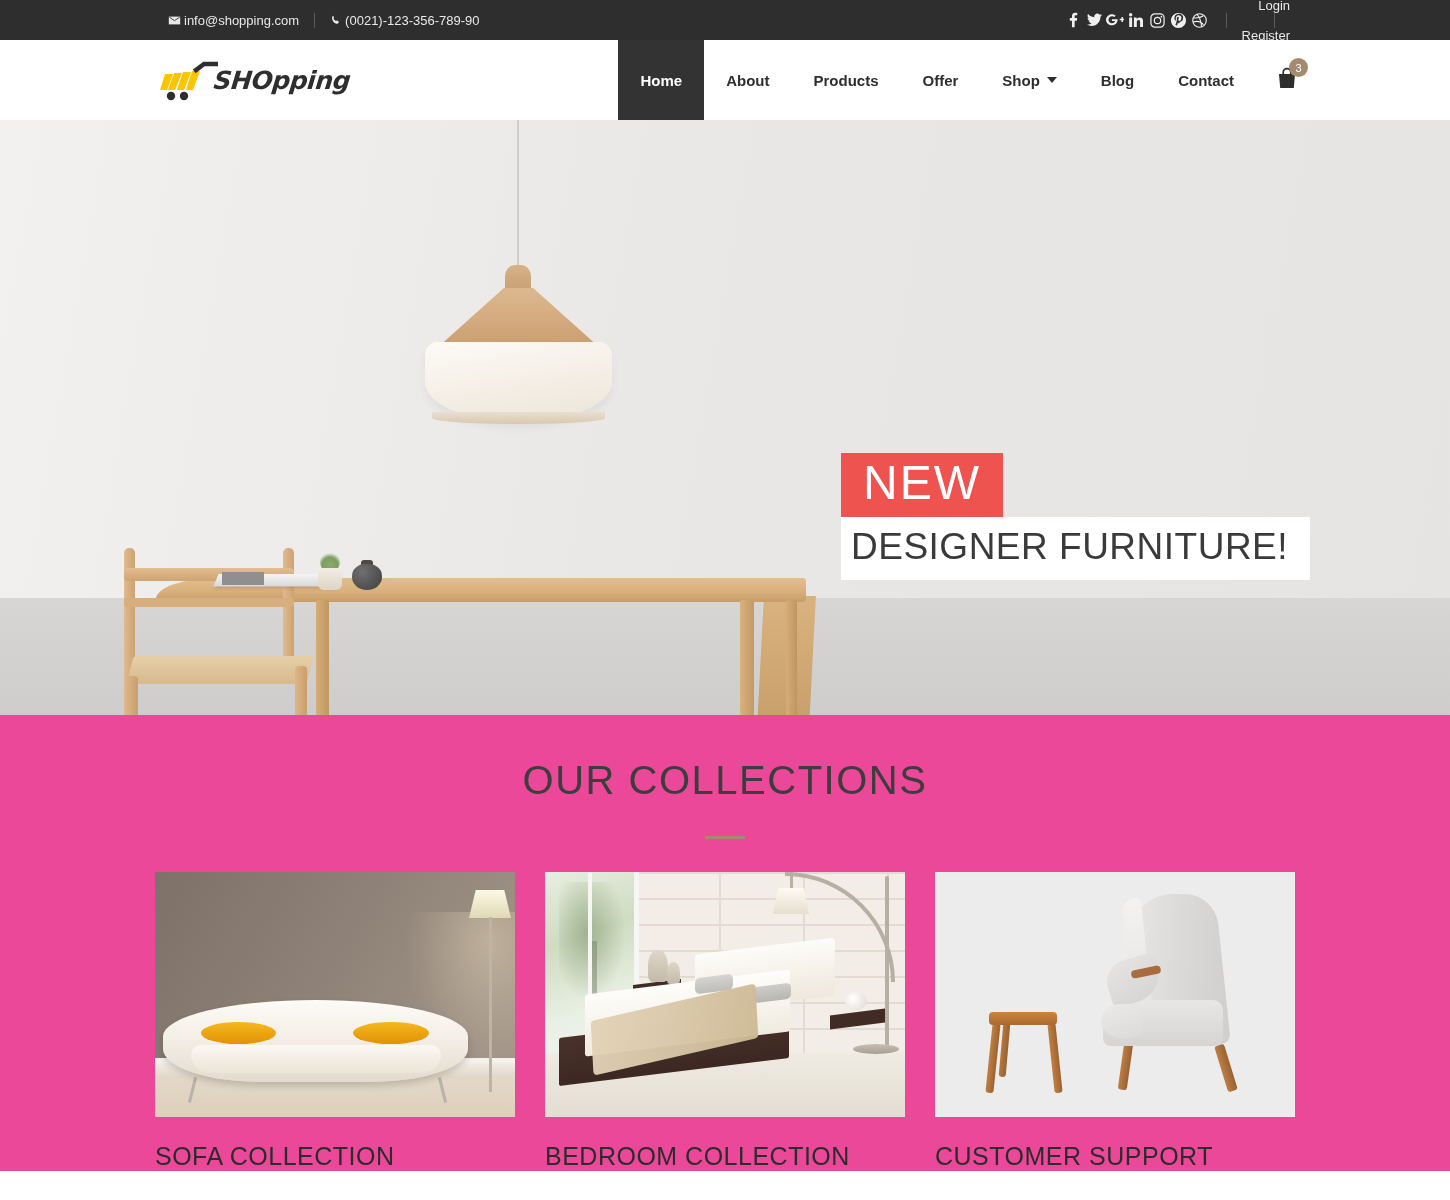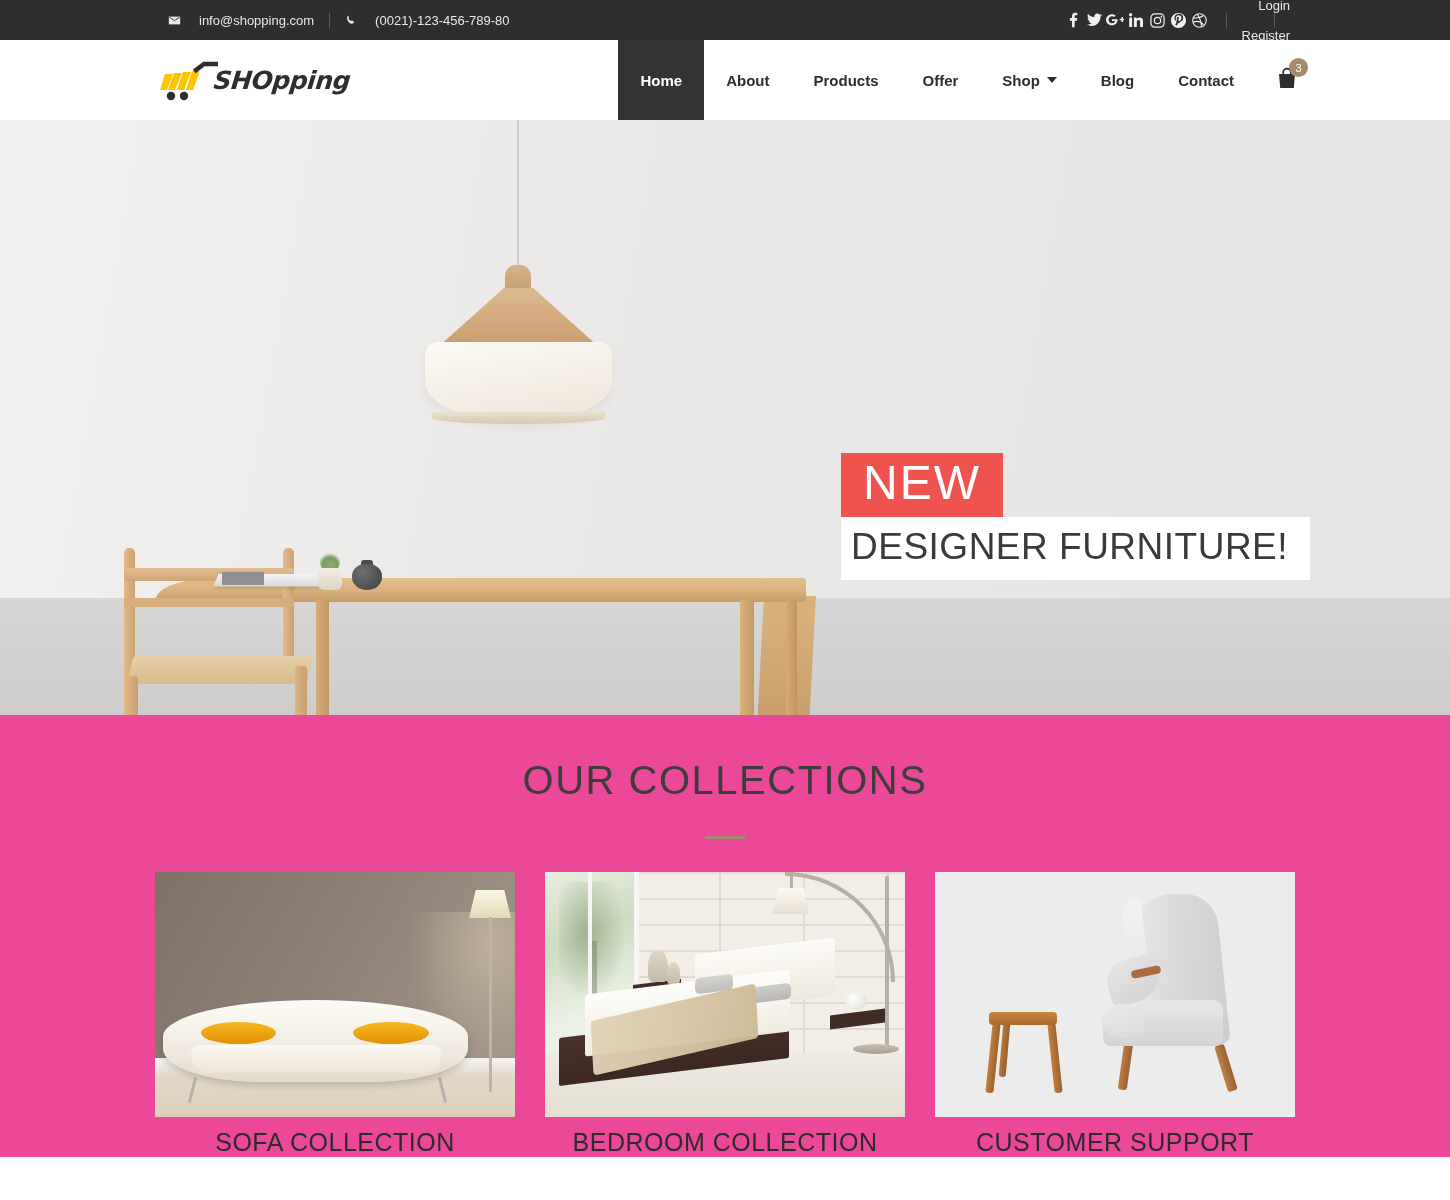--- a/index.html
+++ b/index.html
@@ -13,21 +13,21 @@
   
   .topbar {
     height:40px; background:#2e2e2e; color:#e8e8e8;
     display:flex; align-items:center;
     font-size:13px; position:relative;
   }
   .topbar-left {
     position:absolute; left:168px; top:0; height:40px;
     display:flex; align-items:center; gap:0;
   }
-  .tb-item { display:flex; align-items:center; gap:18px; color:#e8e8e8; white-space:nowrap; }
+  .tb-item { display:flex; align-items:center; gap:3px; color:#e8e8e8; white-space:nowrap; }
   .tb-sep { width:1px; height:15px; background:#5a5a5a; margin:0 15px; }
   .tb-icon { display:inline-flex; align-items:center; }
   .tb-icon svg { display:block; }
 
   .topbar-right {
     position:absolute; right:160px; top:0; height:40px;
     display:flex; align-items:center;
   }
   .social { display:flex; align-items:center; gap:0; }
   .social a {
@@ -193,21 +193,21 @@
   .sec-divider { width:40px; height:3px; background:#a68a6d; margin:33px auto 0 auto; }
   .cards {
     display:flex; justify-content:center; gap:30px;
     margin-top:33px; padding:0 155px;
   }
   .card { width:368px; }
   .card-img {
     width:100%; height:245px; position:relative; overflow:hidden; display:block;
   }
   .card-label {
-    text-align:center; margin-top:11px;
+    margin-top:25px;
     font-size:25px; font-weight:400; color:#2c2c2c; letter-spacing:0.5px;
   }
 
   
   .sofa-scene { position:absolute; inset:0; background:linear-gradient(165deg,#8e8076 0%,#8a7c71 40%,#9c8e82 100%); }
   .sofa-wall { position:absolute; left:0; top:0; width:100%; height:78%;
     background:linear-gradient(120deg,#7e7268 0%,#8d8076 45%,#a39689 100%); }
   .sofa-base { position:absolute; left:0; top:78%; width:100%; height:22%;
     background:linear-gradient(180deg,#f0ece6 0%,#e3d8c8 25%,#ddd0bb 100%); }
   .sofa-skirt { position:absolute; left:0; top:76%; width:100%; height:5%; background:#f4f1ec; }
@@ -366,21 +366,21 @@
       </span>
       <span>info@shopping.com</span>
     </span>
     <span class="tb-sep"></span>
     <span class="tb-item">
       <span class="tb-icon">
         <svg width="12" height="13" viewBox="0 0 16 16" fill="#e8e8e8">
             <path d="M3.2 1.5c1 0 1.3.3 1.8 1.6.4 1.1.3 1.4-.5 2 .6 1.6 1.9 2.9 3.5 3.6.6-.8.9-.9 2-.5 1.3.5 1.6.8 1.6 1.8 0 1.3-.9 2.3-2.2 2.3C6.3 12.3 2.7 8.7 2.7 4.3c0-1.4.9-2.8 2-2.8z"></path>
           </svg>
       </span>
-      <span>(0021)-123-456-789-80</span>
+      <span>(0021)-123-356-789-90</span>
     </span>
   </div>
 
   <div class="topbar-right">
     <div class="social">
       <a href="#" aria-label="Facebook">
         <svg width="9" height="16" viewBox="0 0 10 16" fill="#f0f0f0">
             <path d="M6.3 16V8.7h2.4l.4-2.8H6.3V4.1c0-.8.2-1.4 1.4-1.4h1.5V.2C8.9.1 8 0 7 0 4.8 0 3.3 1.3 3.3 3.8v2.1H.9v2.8h2.4V16h3z"></path>
           </svg>
       </a>

